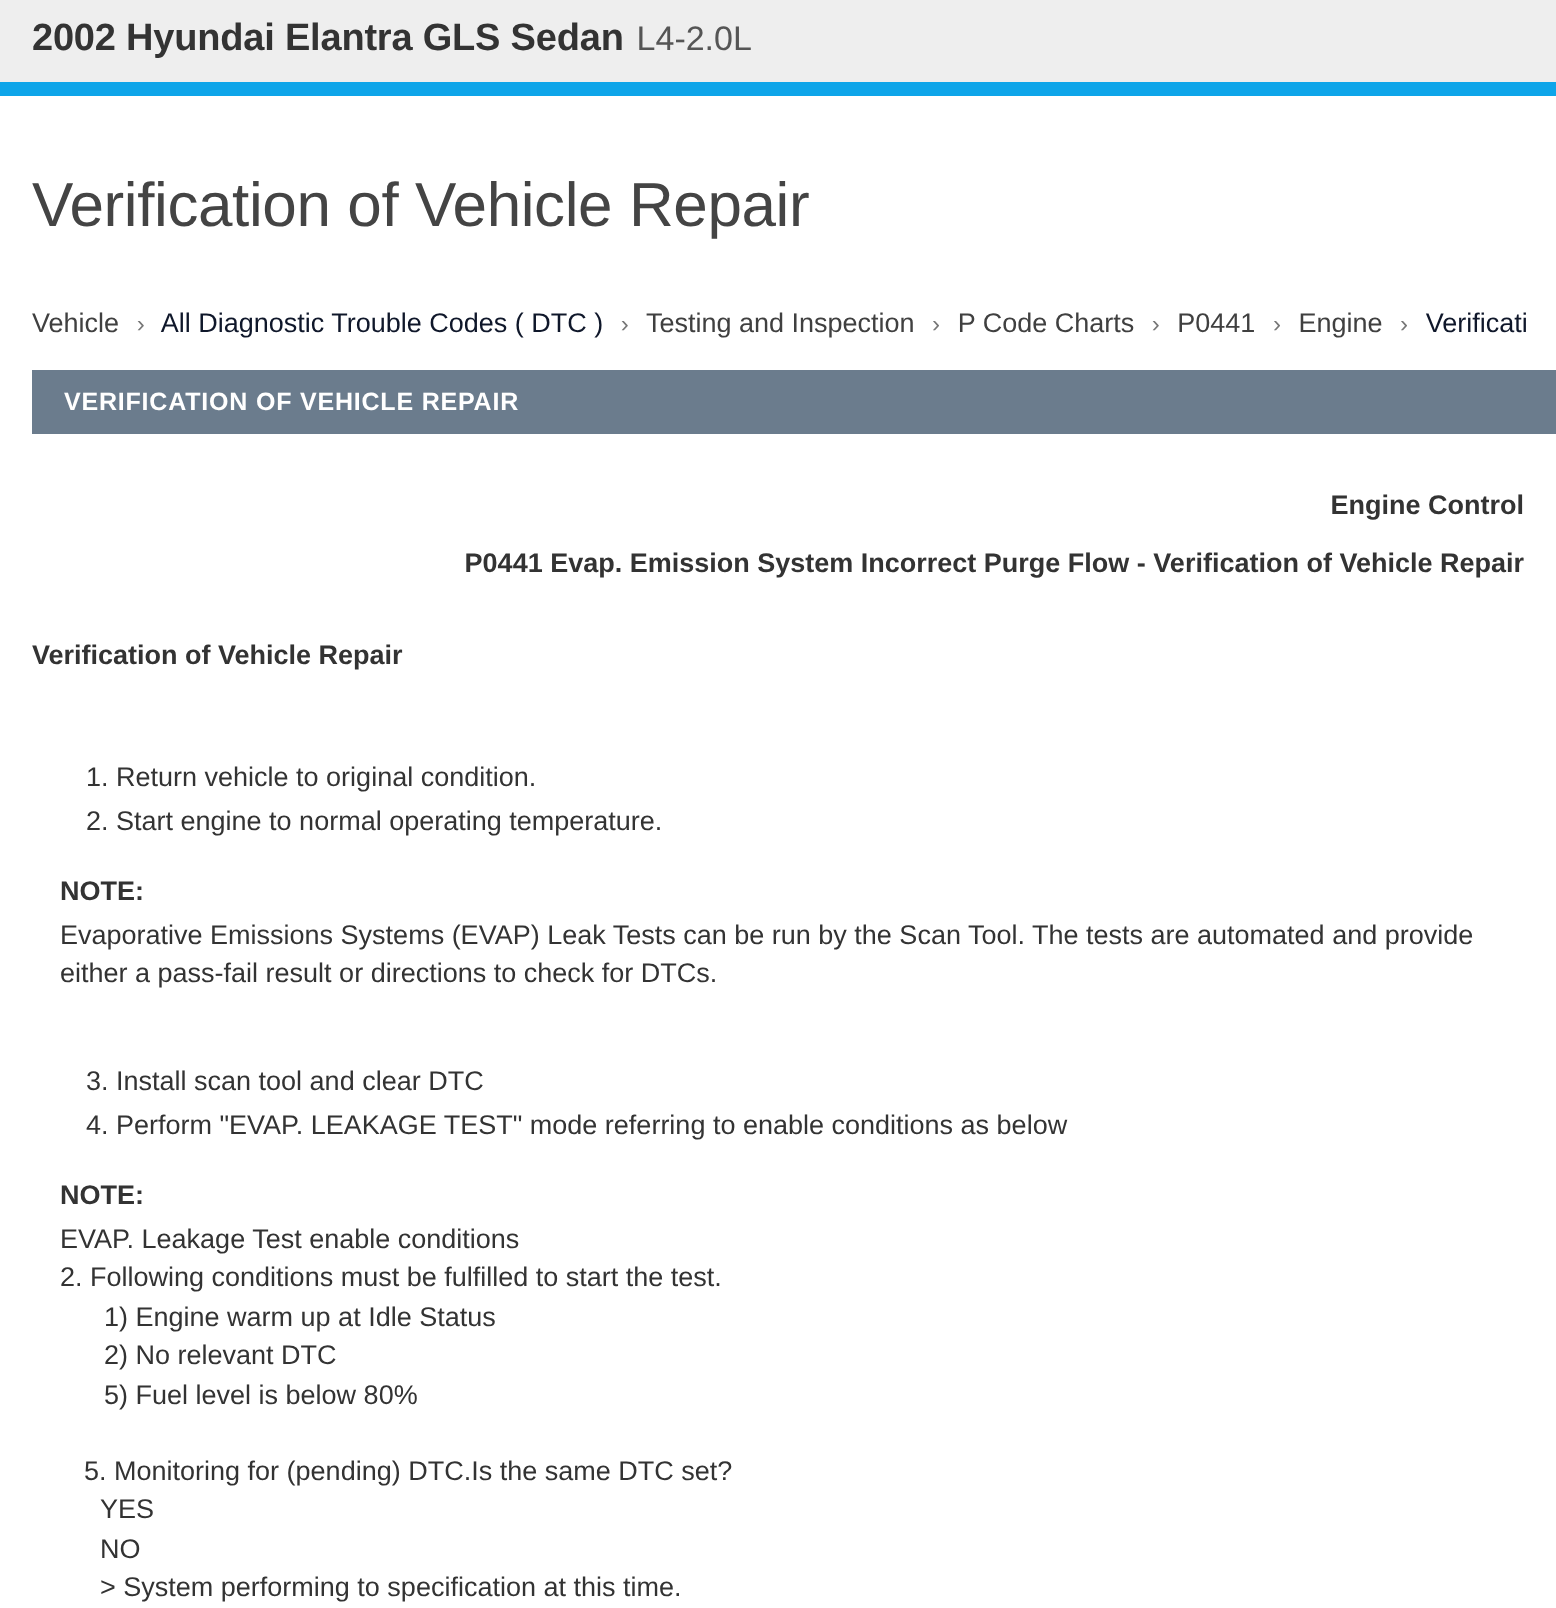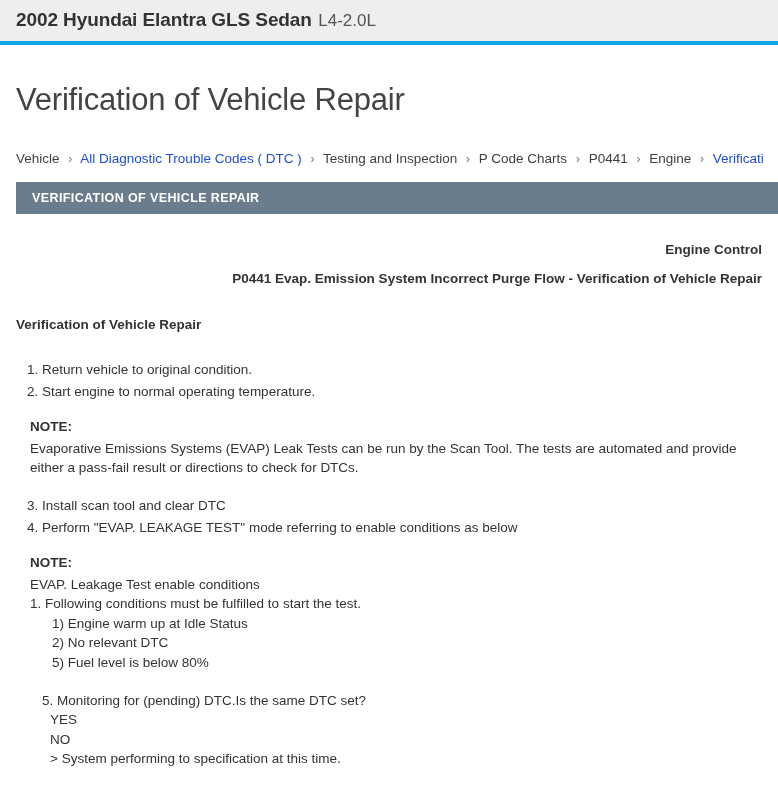--- a/index.html
+++ b/index.html
@@ -10,21 +10,21 @@
     height: 804px;
     background: #ffffff;
     font-family: "Liberation Sans", sans-serif;
     color: #333333;
     overflow: hidden;
   }
 
   
   .vehicle-bar {
     background: #eeeeee;
-    border-bottom: 4px solid #0ea5e9;
+    border-bottom: 7px solid #0ea5e9;
     padding: 9px 12px 10px 16px;
     white-space: nowrap;
     overflow: hidden;
   }
   .vehicle-title {
     font-size: 19px;
     font-weight: bold;
     color: #333333;
     letter-spacing: -0.1px;
   }
@@ -50,21 +50,21 @@
     font-size: 13.5px;
     white-space: nowrap;
     overflow: hidden;
     color: #333333;
   }
   .breadcrumb a {
     color: #404040;
     text-decoration: none;
   }
   .breadcrumb .crumb-plain {
-    color: #1d4ed8;
+    color: #0f172a;
   }
   .breadcrumb .sep {
     color: #777777;
     margin: 0 5px;
     font-size: 12px;
   }
 
   
   .section-banner {
     margin: 16px 16px 0 16px;
@@ -95,21 +95,21 @@
     padding: 0;
     text-align: right;
   }
   .sub-head {
     font-weight: bold;
     color: #333333;
     font-size: 13.5px;
   }
 
   ol.steps {
-    margin: 0;
+    margin: 16px;
     padding-left: 26px;
     list-style-type: decimal;
   }
   ol.steps > li {
     margin: 0 0 2px 0;
     font-size: 13.5px;
     color: #333333;
   }
 
   .note-block {
@@ -201,21 +201,21 @@
   <div class="spacer-md"></div>
 
   <ol class="steps" start="3">
     <li>Install scan tool and clear DTC</li>
     <li>Perform "EVAP. LEAKAGE TEST" mode referring to enable conditions as below</li>
   </ol>
 
   <div class="note-block">
     <div class="note-label">NOTE:</div>
     <div class="note-line">EVAP. Leakage Test enable conditions</div>
-    <div class="note-line note-sub">1. Following conditions must be fulfilled to start the test.</div>
+    <div class="note-line note-sub">2. Following conditions must be fulfilled to start the test.</div>
     <div class="note-line note-sub2">1) Engine warm up at Idle Status</div>
     <div class="note-line note-sub2">2) No relevant DTC</div>
     <div class="note-line note-sub2">5) Fuel level is below 80%</div>
   </div>
 
   <div class="spacer-md"></div>
 
   <div class="final-block">
     <div class="final-num">5. Monitoring for (pending) DTC.Is the same DTC set?</div>
     <div class="final-line">YES</div>

